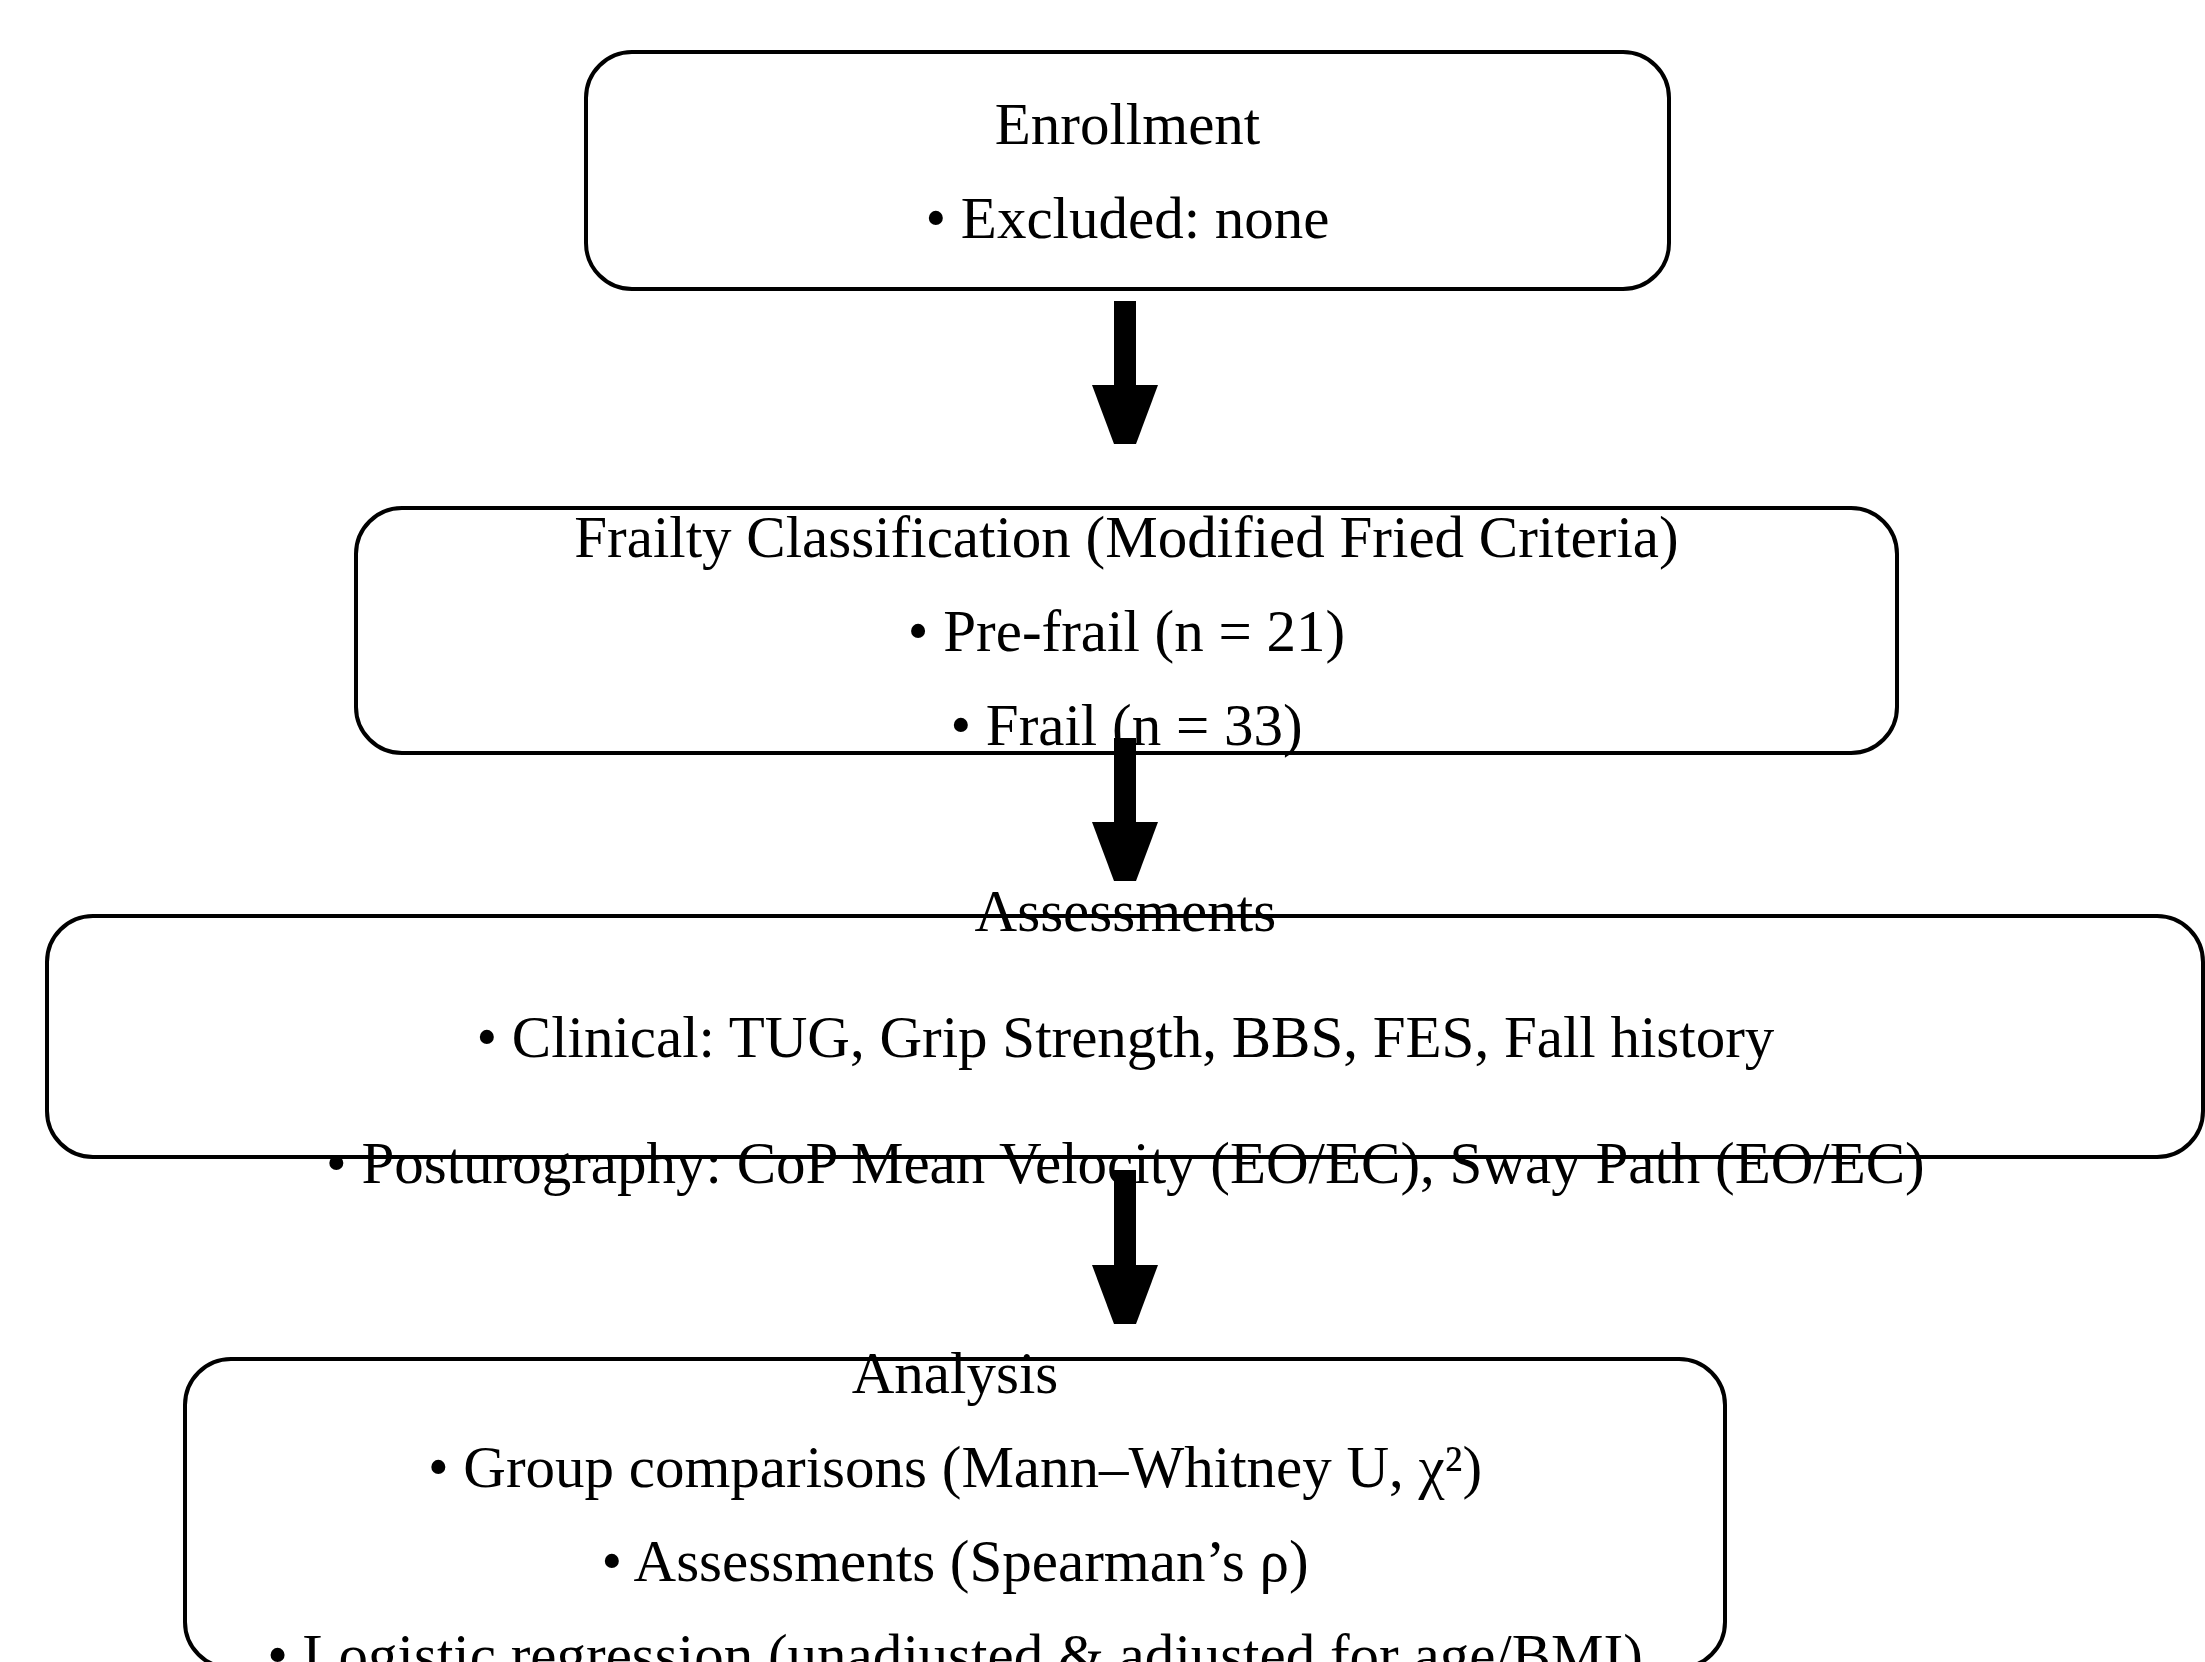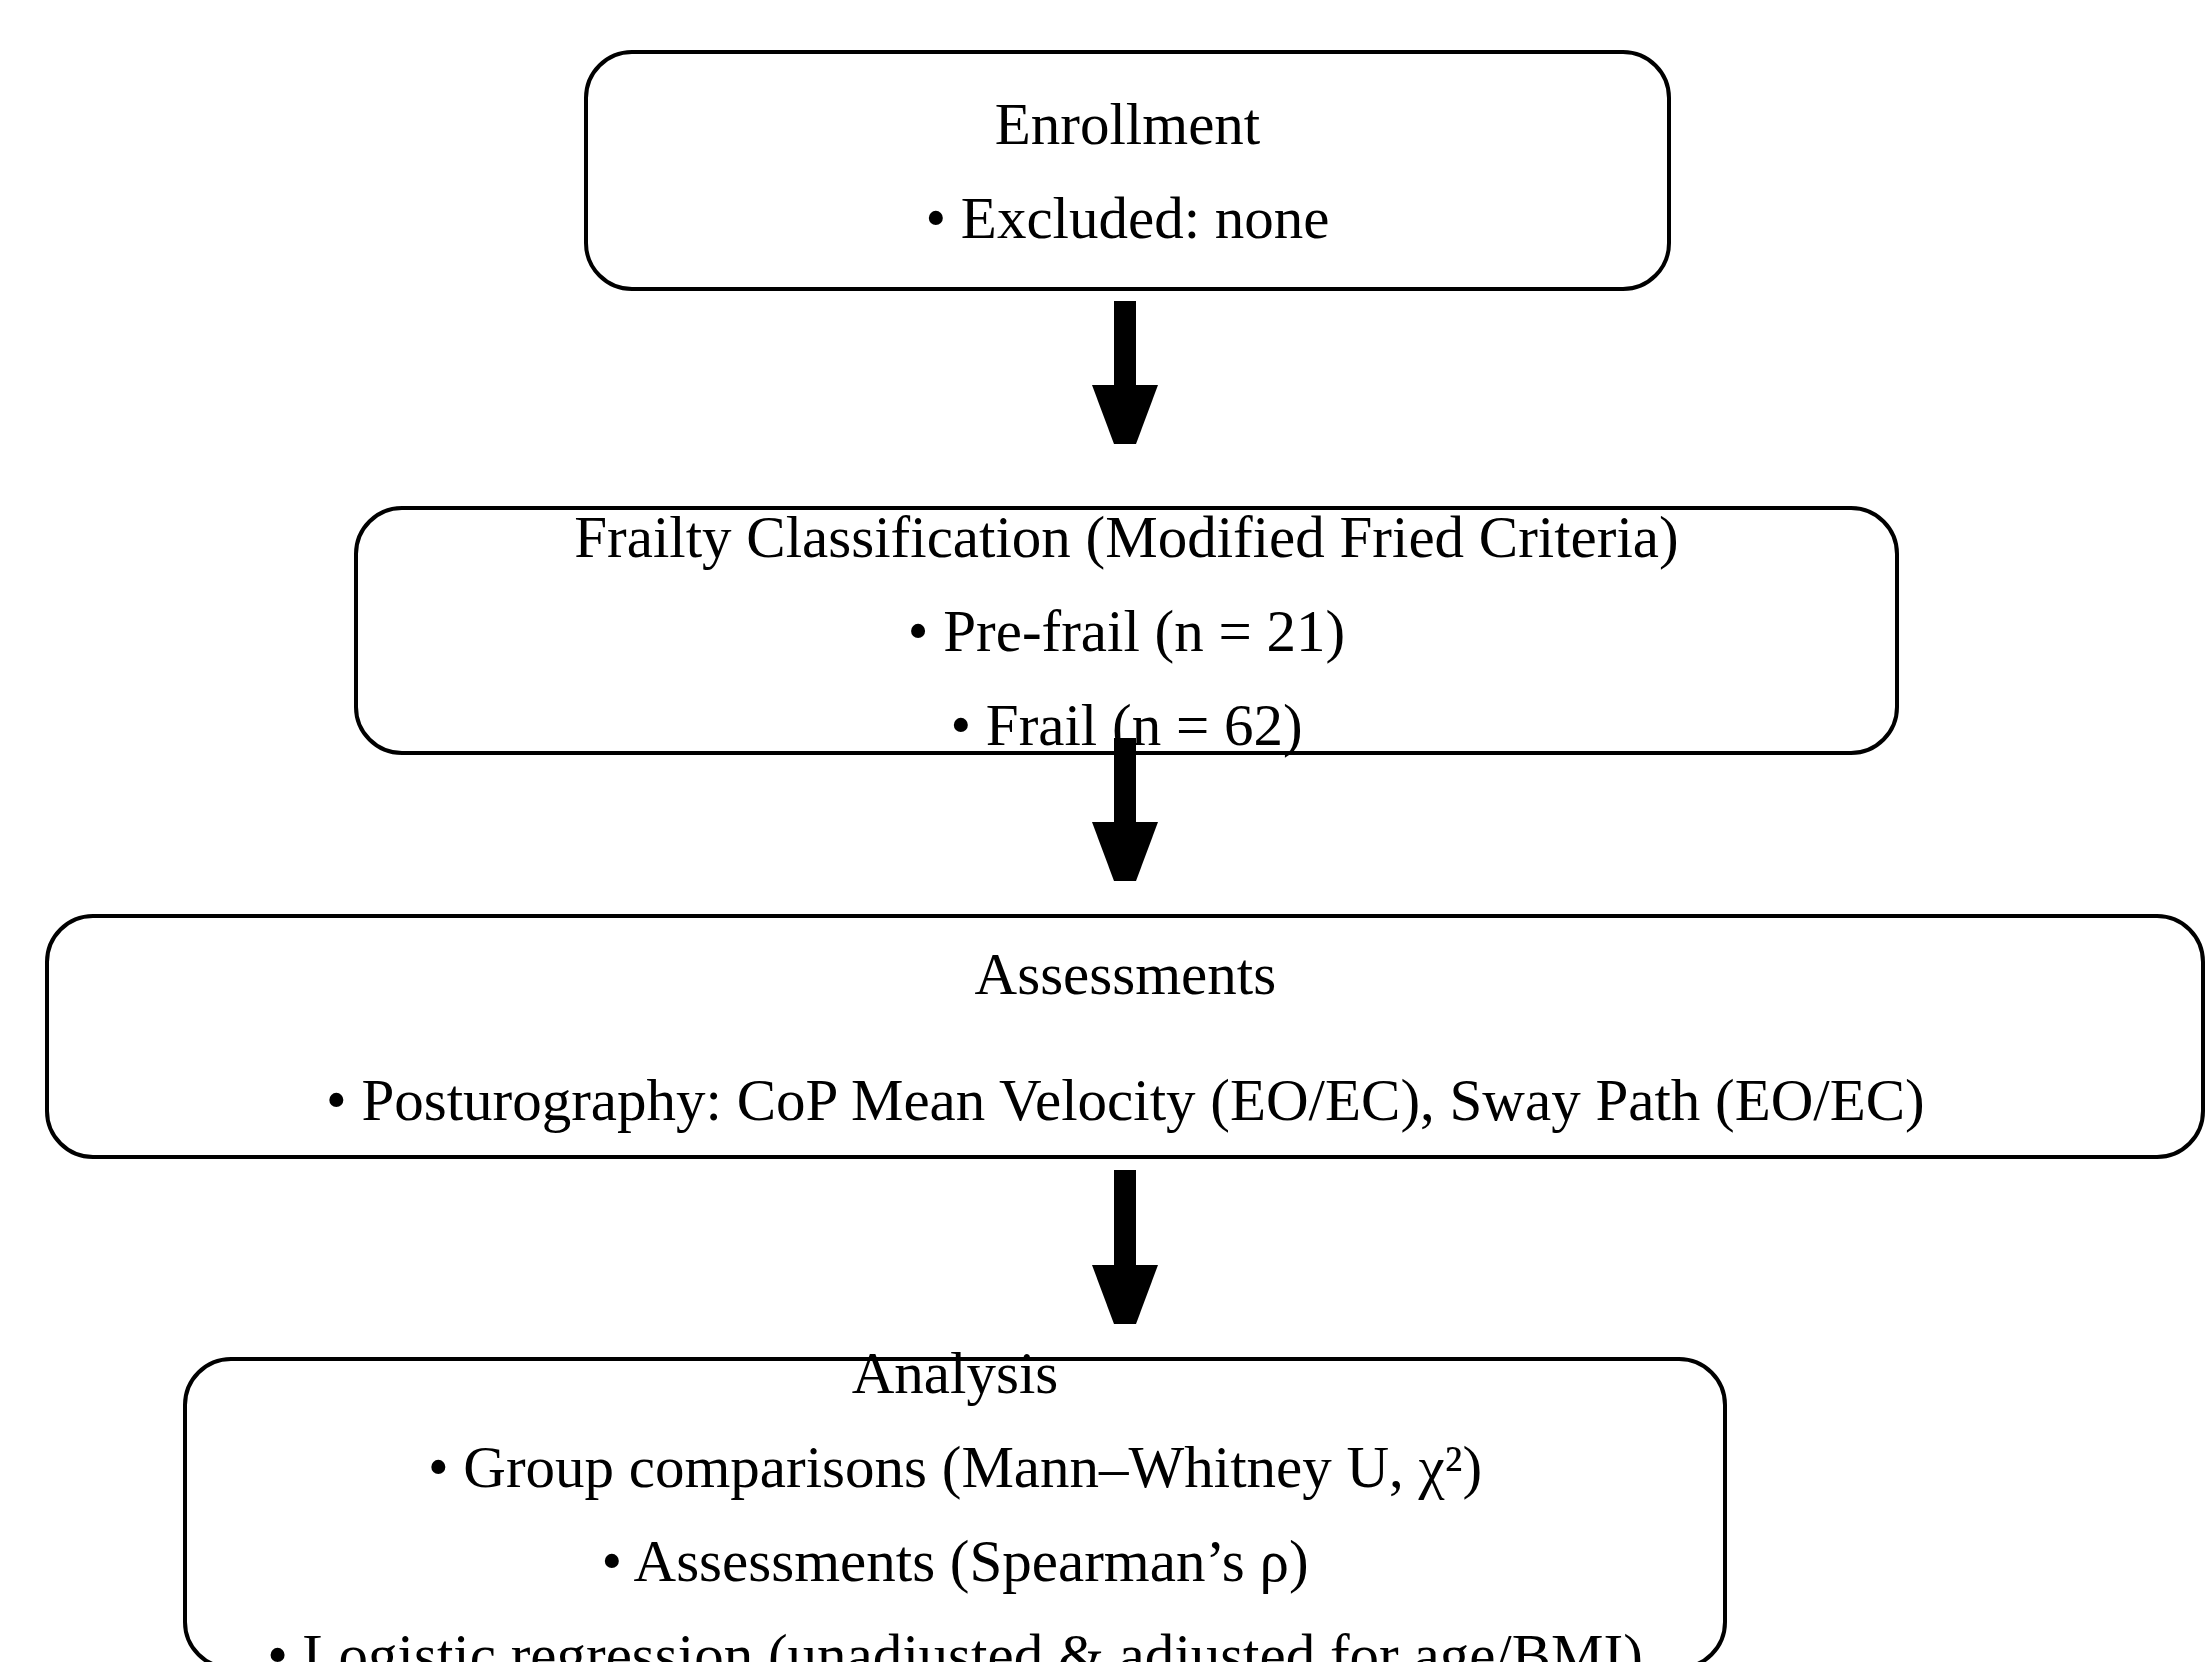--- a/index.html
+++ b/index.html
@@ -78,30 +78,31 @@
   </section>
 
   <div class="arrow arrow1">
     <div class="shaft"></div>
     <div class="head"></div>
   </div>
 
   <section class="box box2">
     <div class="line">Frailty Classification (Modified Fried Criteria)</div>
     <div class="line">• Pre-frail (n = 21)</div>
-    <div class="line">• Frail (n = 62)</div>
+    <div class="line">• Frail (n = 33)</div>
   </section>
 
   <div class="arrow arrow2">
     <div class="shaft"></div>
     <div class="head"></div>
   </div>
 
   <section class="box box3">
     <div class="line">Assessments</div>
+    <div class="line">• Clinical: TUG, Grip Strength, BBS, FES, Fall history</div>
     <div class="line">• Posturography: CoP Mean Velocity (EO/EC), Sway Path (EO/EC)</div>
   </section>
 
   <div class="arrow arrow3">
     <div class="shaft"></div>
     <div class="head"></div>
   </div>
 
   <section class="box box4">
     <div class="line">Analysis</div>

